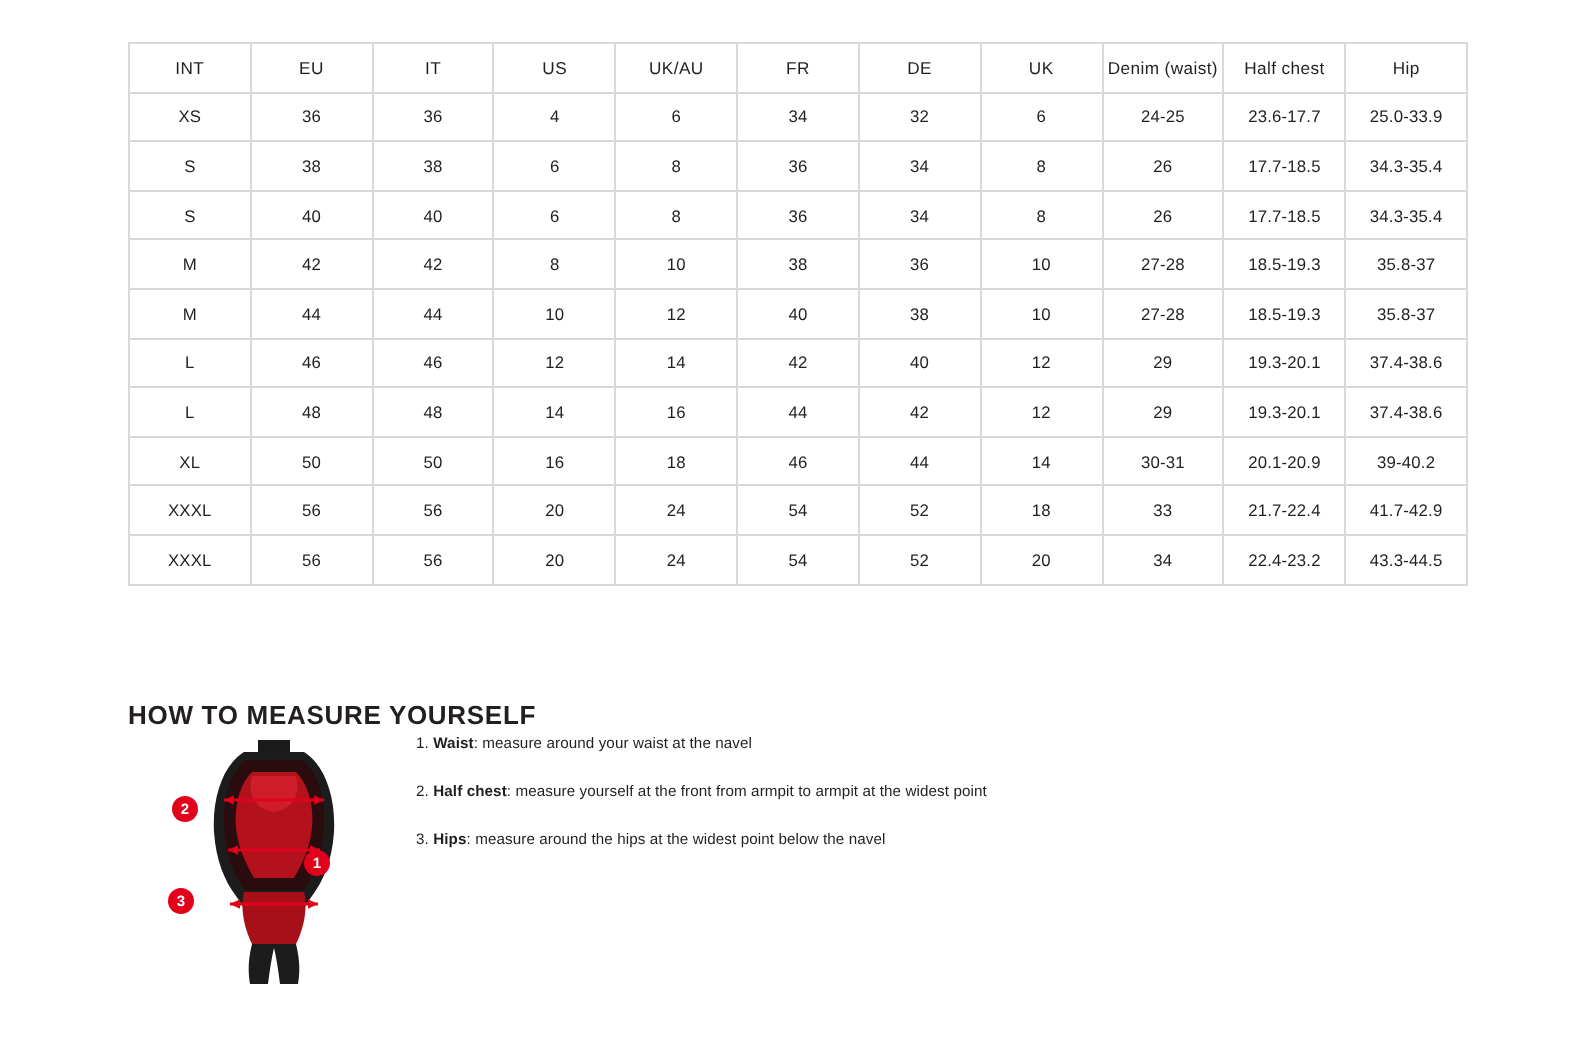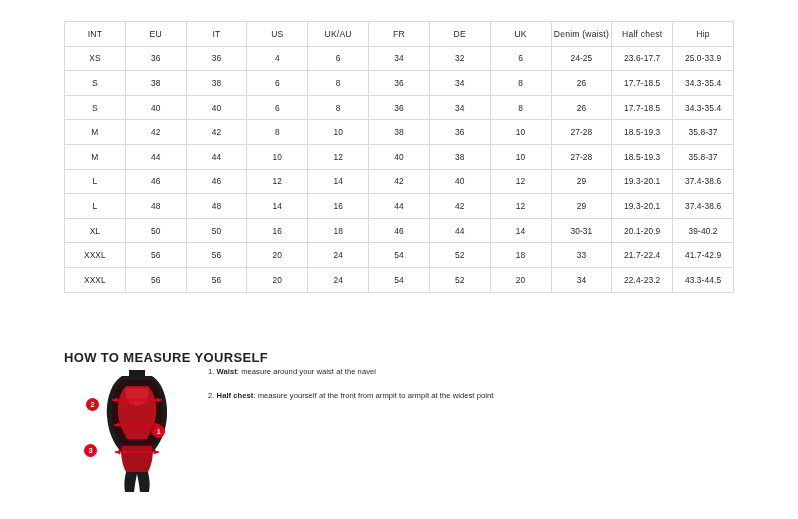--- a/index.html
+++ b/index.html
@@ -302,15 +302,19 @@
 
   <div class="steps">
     <div class="step">
       <span class="num">1.</span>
       <span class="kw">Waist</span><span>: measure around your waist at the navel</span>
     </div>
     <div class="step">
       <span class="num">2.</span>
       <span class="kw">Half chest</span><span>: measure yourself at the front from armpit to armpit at the widest point</span>
     </div>
+    <div class="step">
+      <span class="num">3.</span>
+      <span class="kw">Hips</span><span>: measure around the hips at the widest point below the navel</span>
+    </div>
   </div>
 
 </div>
 
 </body></html>

